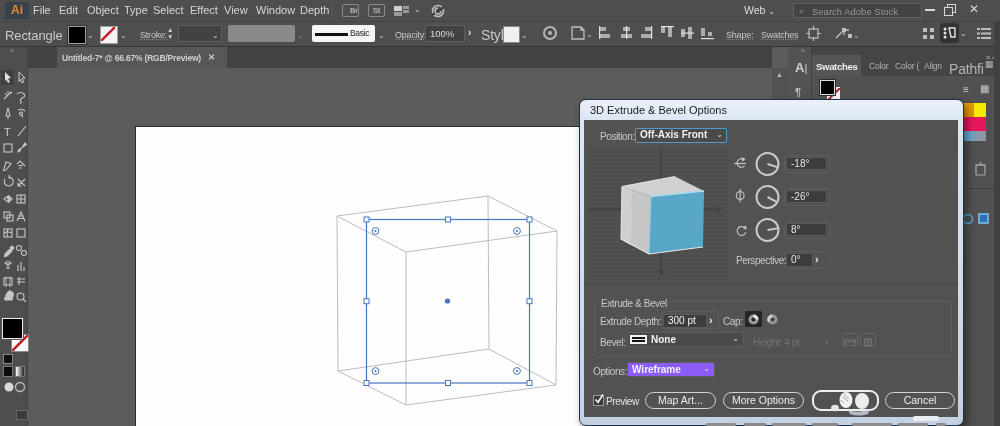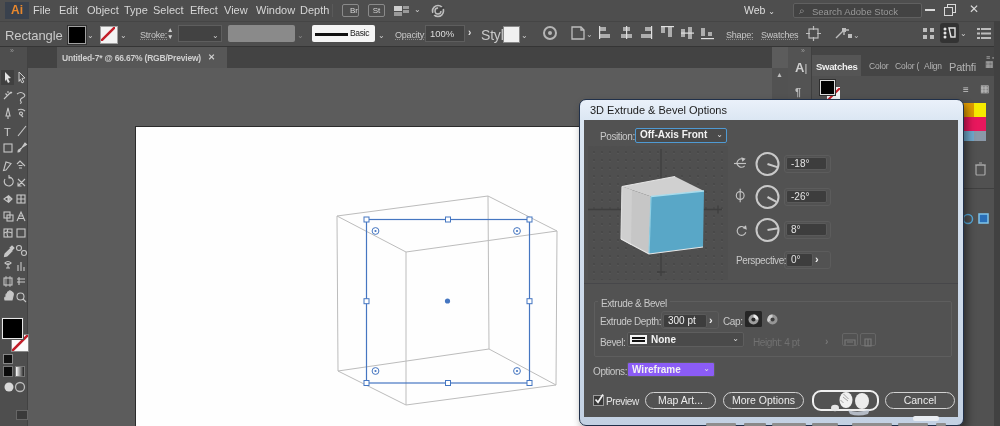--- a/index.html
+++ b/index.html
@@ -202,21 +202,21 @@
 <div class="abs" style="left:801px;top:47px;color:#9a9a9a;font-size:7px">»</div>
 <div class="abs" style="left:795px;top:60px;color:#cfcfcf;font-size:13px;font-weight:bold">A<span style="font-size:11px;font-weight:normal">|</span></div>
 <div class="abs" style="left:795px;top:86px;color:#bdbdbd;font-size:11px;font-weight:bold">¶</div>
 
 <div class="abs" style="left:812px;top:47px;width:188px;height:29px;background:#454545"></div>
 <div class="abs" style="left:812px;top:55px;width:49px;height:21px;background:#555555"></div>
 <div class="abs" style="left:816px;top:61px;color:#f0f0f0;font-size:9.5px;font-weight:bold;letter-spacing:-0.3px">Swatches</div>
 <div class="abs" style="left:869px;top:61px;color:#b3b3b3;font-size:8.5px;letter-spacing:-0.2px">Color</div>
 <div class="abs" style="left:895px;top:61px;color:#b3b3b3;font-size:8.5px;letter-spacing:-0.2px">Color (</div>
 <div class="abs" style="left:924px;top:61px;color:#b3b3b3;font-size:8.5px;letter-spacing:-0.2px">Align</div>
-<div class="abs" style="left:949px;top:61px;color:#b3b3b3;font-size:11px;letter-spacing:-0.2px">Pathfi</div>
+<div class="abs" style="left:949px;top:61px;color:#b3b3b3;font-size:14px;letter-spacing:-0.2px">Pathfi</div>
 <div class="abs" style="left:985px;top:59px;color:#b3b3b3;font-size:9px">▦</div>
 
 <div class="abs" style="left:812px;top:76px;width:188px;height:350px;background:#515151"></div>
 <div class="abs" style="left:827px;top:87px;width:13px;height:13px;background:#f2f2f2">
   <svg width="13" height="13">
         <path d="M0 13 L13 0" stroke="#c21d28" stroke-width="2"></path>
       </svg>
 </div>
 <div class="abs" style="left:820px;top:80px;width:13px;height:13px;background:#000;border:1px solid #ddd;box-shadow:0 0 0 1px #2e2e2e"></div>
 <div class="abs" style="left:963px;top:84px;color:#c9c9c9;font-size:10px">≡</div>

